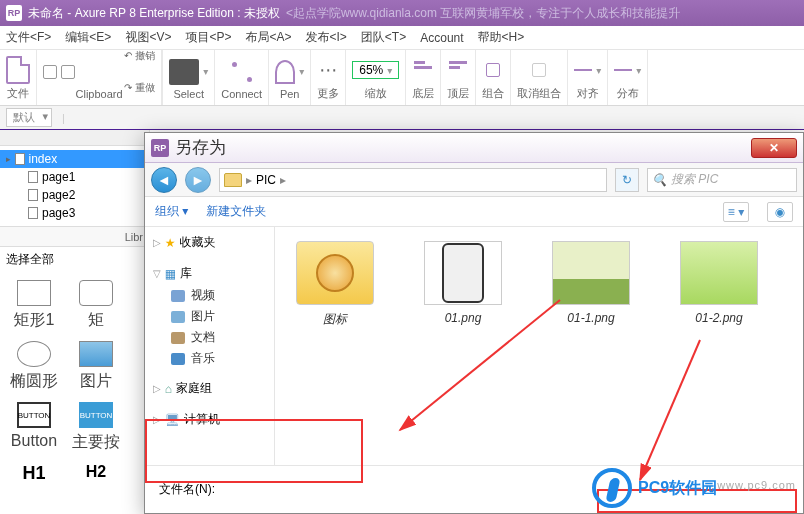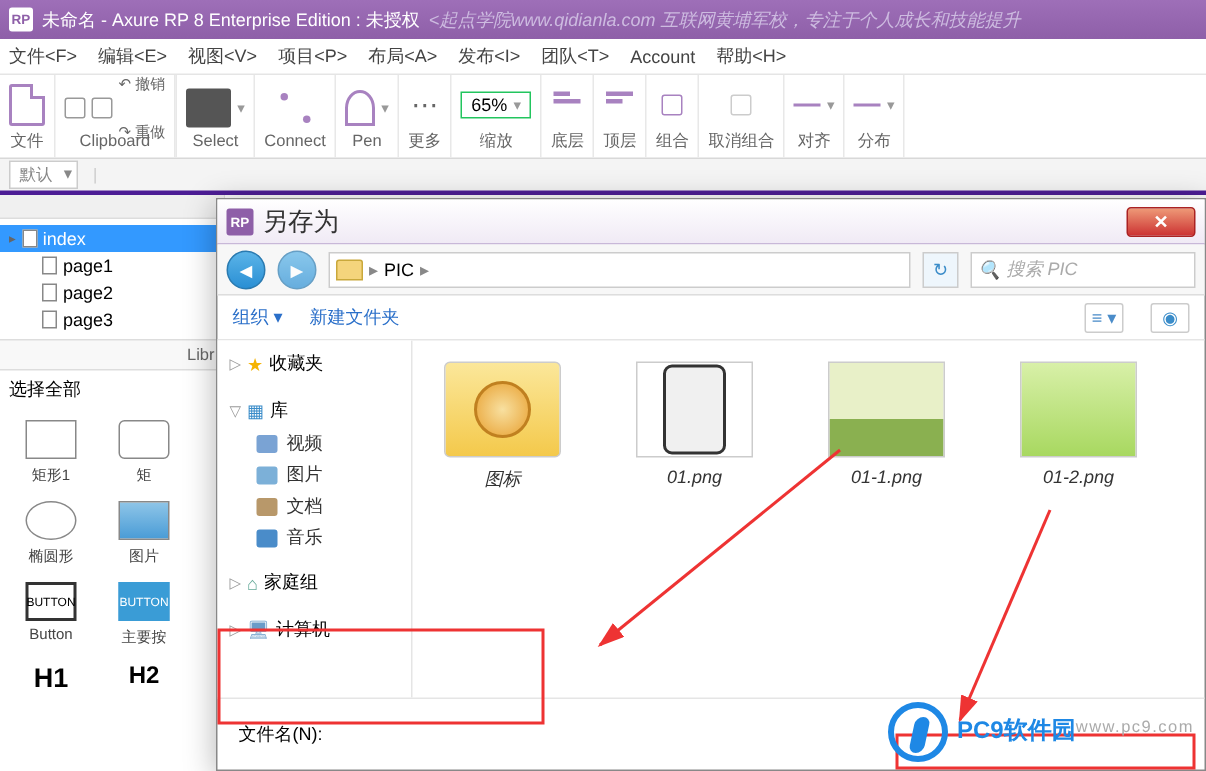--- a/index.html
+++ b/index.html
@@ -1,21 +1,21 @@
 <!DOCTYPE html>
 <html><head>
 <meta charset="utf-8">
 <style>
 * { box-sizing: border-box; margin: 0; padding: 0; font-family: "Microsoft YaHei", Arial, sans-serif; }
 body { width: 804px; height: 514px; background: #fff; overflow: hidden; position: relative; font-size: 12px; }
 
 
 .titlebar { height: 26px; background: linear-gradient(#9e6fb8,#8e5fa8); color: #fff; display: flex; align-items: center; padding: 0 6px; font-size: 12px; }
 .titlebar .rp { background: #fff; color: #8e5fa8; width: 16px; height: 16px; border-radius: 2px; display: flex; align-items: center; justify-content: center; font-size: 9px; font-weight: bold; margin-right: 6px; }
-.titlebar .sub { color: #cdbbe0; margin-left: 6px; font-style: italic; }
+.titlebar .sub { color: #cdbbe0; margin-left: 6px; }
 
 
 .menubar { height: 24px; background: #fff; border-bottom: 1px solid #e5e5e5; display: flex; align-items: center; padding: 0 6px; gap: 14px; font-size: 12px; color: #444; }
 .menubar span { cursor: default; }
 
 
 .toolbar { height: 56px; background: #fff; border-bottom: 1px solid #d8d8d8; display: flex; align-items: center; overflow: hidden; }
 .tgroup { display: flex; flex-direction: column; align-items: center; justify-content: center; height: 100%; padding: 0 6px; border-right: 1px solid #e8e8e8; }
 .tgroup .icons { display: flex; align-items: center; gap: 4px; height: 32px; }
 .tgroup .lbl { font-size: 11px; color: #666; }
@@ -28,42 +28,42 @@
 .tool-dots::before,.tool-dots::after { content:""; position:absolute; width:5px; height:5px; background:#a882c0; border-radius:50%; }
 .tool-dots::before { top:3px; left:3px; }
 .tool-dots::after { bottom:3px; right:3px; }
 .pen-ic { width:20px; height:24px; border:2px solid #a882c0; border-radius:50% 50% 0 0; }
 .zoom-box { border:1px solid #22c55e; padding:1px 6px; display:flex; align-items:center; gap:4px; font-size:12px; }
 .h-line { width:18px; height:2px; background:#a882c0; margin:4px 0; }
 .align-ic { width:18px; height:18px; display:flex; flex-direction:column; gap:2px; }
 .align-ic div { height:3px; background:#a882c0; }
 
 
-.secbar { height: 24px; background: #f4f4f4; border-bottom: 3px solid #4c1d95; display: flex; align-items: center; padding: 0 6px; gap: 10px; font-size: 11px; color: #888; }
+.secbar { height: 24px; background: #f4f4f4; border-bottom: 1px solid #4c1d95; display: flex; align-items: center; padding: 0 6px; gap: 10px; font-size: 11px; color: #888; }
 .secbar .dd { border:1px solid #ccc; padding:1px 16px 1px 6px; background:#fff; position:relative; }
 .secbar .dd::after { content:"▾"; position:absolute; right:3px; color:#888; }
 
 
 .main { display: flex; height: calc(514px - 26px - 24px - 56px - 24px); position:relative; }
 .sidebar { width: 150px; border-right: 1px solid #ddd; background: #fff; display:flex; flex-direction:column; }
 .side-tabhdr { height: 16px; background:#f0f0f0; border-bottom:1px solid #ddd; font-size:10px; color:#aaa; }
 .tree { padding: 4px 0; }
 .tree .row { display:flex; align-items:center; padding:2px 6px; gap:4px; font-size:12px; }
 .tree .row.sel { background:#3399ff; color:#fff; }
 .tree .row .pg { width:10px; height:12px; border:1px solid #888; background:#fff; }
 .tree .row .tri { font-size:9px; color:#666; }
 .tree .row.child { padding-left: 28px; }
 .side-lib { border-top:1px solid #ddd; height:20px; display:flex; align-items:center; justify-content:flex-end; padding:0 6px; font-size:11px; color:#666; background:#f8f8f8; }
 .side-sel { border-top:1px solid #ddd; padding:4px 6px; font-size:12px; background:#fff; }
 .shapes { display:flex; flex-wrap:wrap; gap:10px; padding:8px; }
 .shape-cell { display:flex; flex-direction:column; align-items:center; gap:4px; width:52px; }
 .shape-cell .sh { width:34px; height:26px; border:1px solid #888; }
 .shape-cell .sh.circle { border-radius:50%; }
 .shape-cell .sh.btn { border:2px solid #333; font-size:8px; display:flex; align-items:center; justify-content:center; }
-.shape-cell .lbl { font-size:10px; color:#444; }
+.shape-cell .lbl { font-size:16px; color:#444; }
 .shape-cell .h1 { font-size:18px; font-weight:bold; border:none; }
 
 .canvas { flex:1; background:#fafafa; position:relative; }
 
 
 .dialog { position:absolute; top:132px; left:144px; width:660px; height:382px; background:#fff; border:1px solid #888; box-shadow:0 4px 20px rgba(0,0,0,.3); z-index:10; }
 .dlg-title { height:30px; background:linear-gradient(#fff,#f0eaf5); border-bottom:1px solid #c8b8d8; display:flex; align-items:center; padding:0 6px; gap:6px; }
 .dlg-title .rp { background:#8e5fa8; color:#fff; width:18px; height:18px; border-radius:2px; display:flex; align-items:center; justify-content:center; font-size:9px; font-weight:bold; }
 .dlg-title .t { font-size:17px; color:#333; flex:1; }
 .dlg-title .x { width:46px; height:20px; background:linear-gradient(#e97,#c33); border:1px solid #a22; border-radius:3px; display:flex; align-items:center; justify-content:center; color:#fff; font-weight:bold; }
@@ -146,21 +146,21 @@
   <div class="tgroup">
     <div class="icons">
         <div class="big-icon"></div>
       </div>
     <div class="lbl">文件</div>
   </div>
   <div class="tgroup">
     <div class="icons">
       <div class="sm-icon"></div>
       <div class="sm-icon"></div>
-      <div style="display:flex;flex-direction:column;font-size:10px;color:#666;gap:18px;">
+      <div style="display:flex;flex-direction:column;font-size:10px;color:#666;gap:18px;margin-left:45px;">
         <span>↶ <span>撤销</span></span>
         <span>↷ <span>重做</span></span>
       </div>
     </div>
     <div class="lbl">Clipboard</div>
   </div>
   <div class="tgroup" style="border-left:1px solid #e8e8e8">
     <div class="icons">
         <div class="tool-sq"></div>
         <span class="arrow">▾</span>

